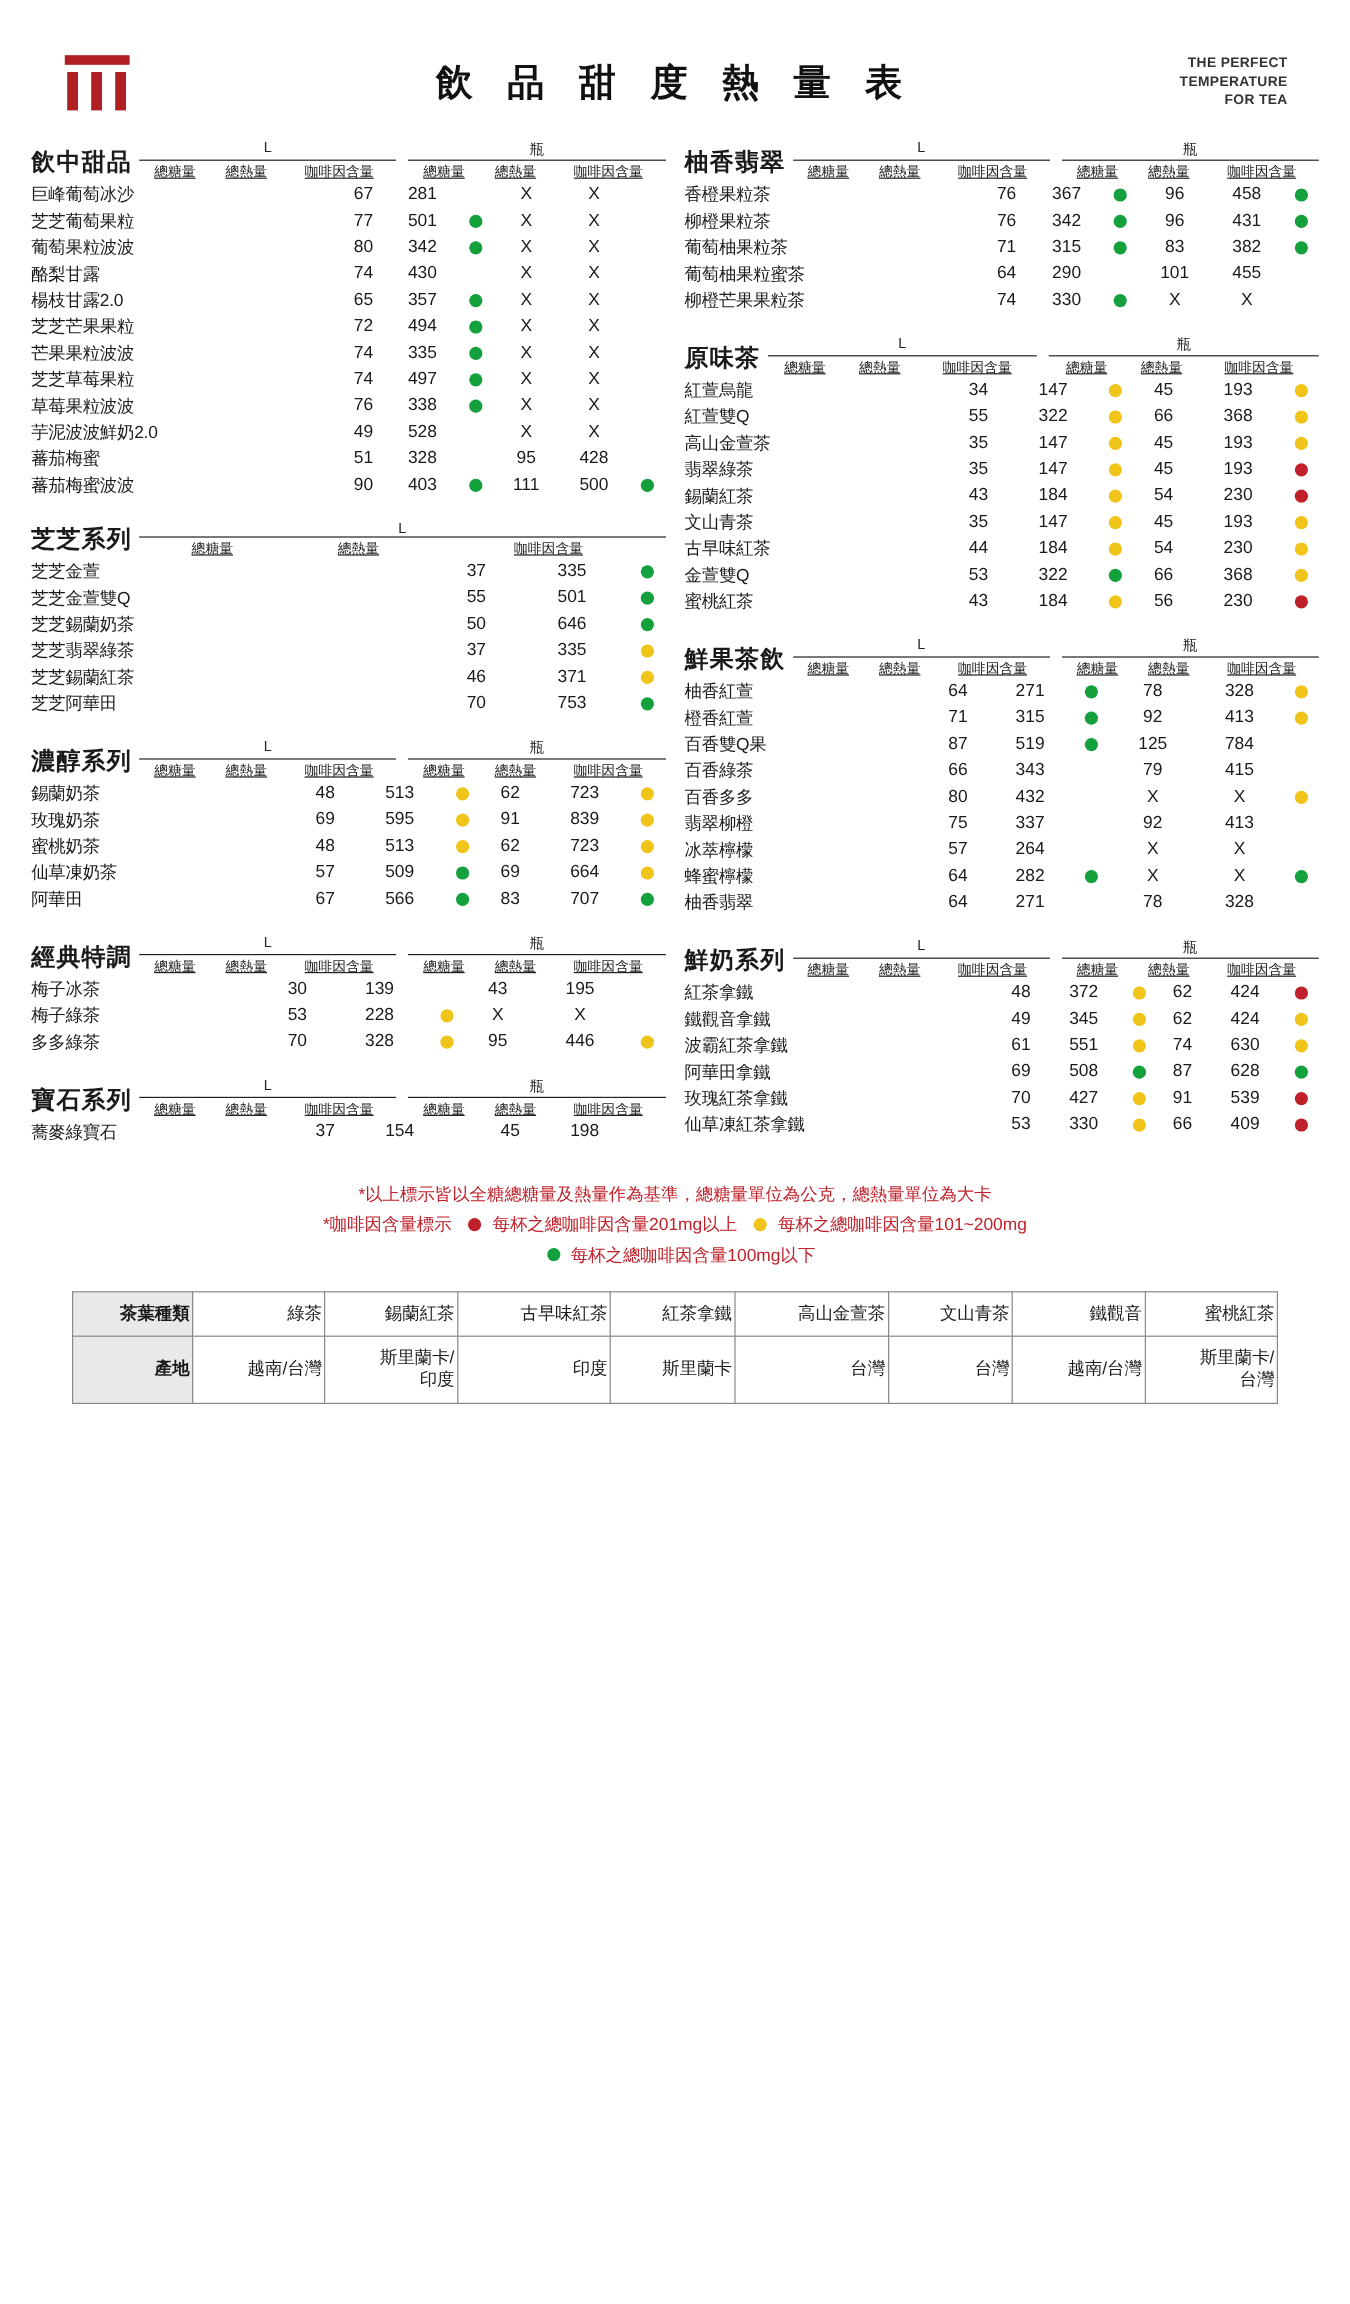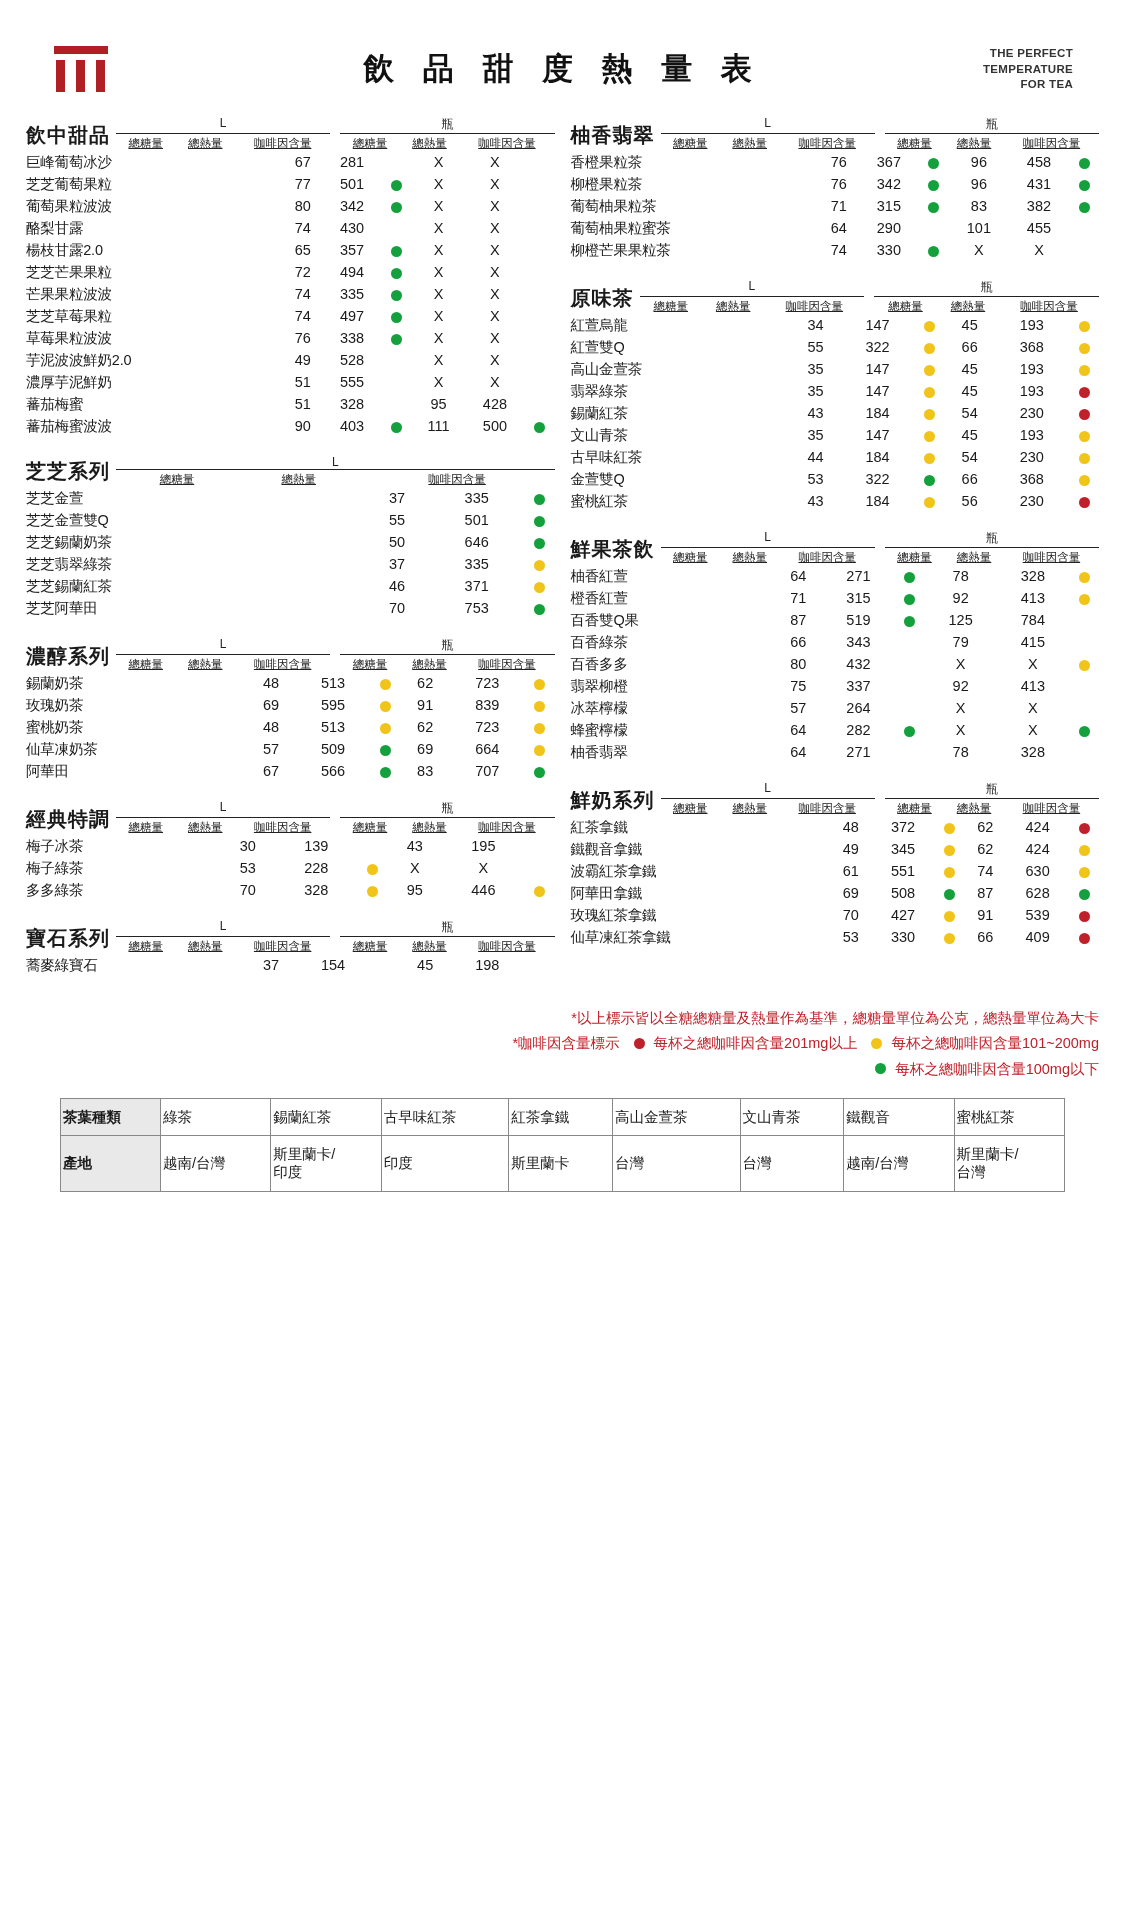--- a/index.html
+++ b/index.html
@@ -54,27 +54,27 @@
   table.t td { padding:1.5px 0; white-space:nowrap; }
   td.nm { text-align:left; font-size:14.5px; letter-spacing:-0.2px; }
   td.v  { text-align:center; }
   td.d  { text-align:center; width:30px; }
   .dot { display:inline-block; width:11px; height:11px; border-radius:50%; vertical-align:middle; }
   .dot.g { background:#14a03c; }
   .dot.y { background:#f0c419; }
   .dot.r { background:#c0202a; }
 
   
-  .notes { margin-top:12px; text-align:right; font-size:14.5px; line-height:1.75; color:#c0202a; }
+  .notes { margin-top:12px; text-align:center; font-size:14.5px; line-height:1.75; color:#c0202a; }
   .notes .ln { display:block; }
   .notes .dotinline { display:inline-block; width:11px; height:11px; border-radius:50%; vertical-align:middle; margin:0 5px 2px 10px; }
 
   
   .tea-table { margin:16px auto 0; border-collapse:collapse; width:1005px; }
-  .tea-table td { border:1px solid #888; text-align:left; font-size:14.5px; padding:9px 2px; line-height:1.25; }
+  .tea-table td { border:1px solid #888; text-align:right; font-size:14.5px; padding:9px 2px; line-height:1.25; }
   .tea-table td.rowhdr { background:#e9e9e9; font-weight:bold; width:100px; }
 </style>
 </head>
 <body>
 
 <div class="page">
 
   <div class="header">
     <div class="logo">
       <svg width="62" height="62" viewBox="0 0 62 62">
@@ -194,29 +194,20 @@
                 <td class="v">338</td>
                 <td class="d"><span class="dot g"></span></td>
                 <td class="v">X</td>
                 <td class="v">X</td>
                 <td class="d"></td>
               </tr>
               <tr>
                 <td class="nm">芋泥波波鮮奶2.0</td>
                 <td class="v">49</td>
                 <td class="v">528</td>
-                <td class="d"></td>
-                <td class="v">X</td>
-                <td class="v">X</td>
-                <td class="d"></td>
-              </tr>
-              <tr>
-                <td class="nm">濃厚芋泥鮮奶</td>
-                <td class="v">51</td>
-                <td class="v">555</td>
                 <td class="d"></td>
                 <td class="v">X</td>
                 <td class="v">X</td>
                 <td class="d"></td>
               </tr>
               <tr>
                 <td class="nm">蕃茄梅蜜</td>
                 <td class="v">51</td>
                 <td class="v">328</td>
                 <td class="d"></td>

